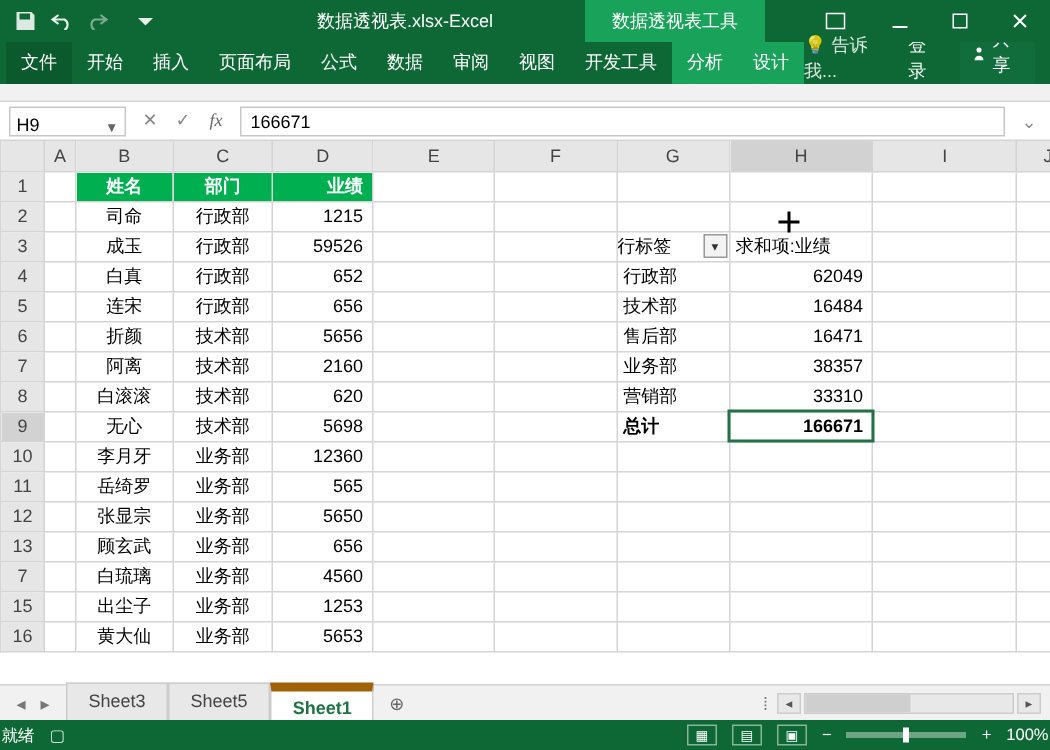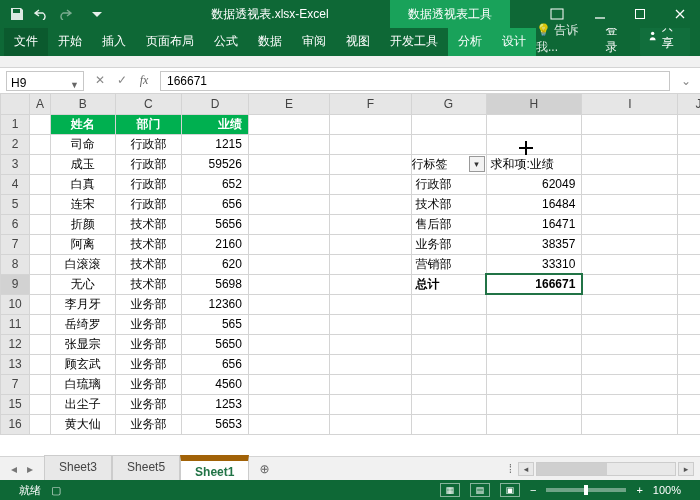--- a/index.html
+++ b/index.html
@@ -51,21 +51,21 @@
 .sheet-tabs{position:absolute;bottom:20px;left:0;right:0;height:24px;background:#f1f1f1;border-top:1px solid #d4d4d4;display:flex;align-items:center;font-size:12px}
 .tab-nav{display:flex;gap:4px;padding:0 8px;color:#777}
 .tab-nav span{width:12px;text-align:center}
 .stab{padding:4px 14px;border:1px solid #ccc;border-bottom:none;background:#e8e8e8;color:#444;margin-top:2px}
 .stab.active{background:#fff;border-bottom:1px solid #fff;border-top:6px solid #a16207;color:#217346;font-weight:bold}
 .stab-add{padding:4px 10px;color:#666}
 .hscroll{margin-left:auto;display:flex;align-items:center;gap:2px;padding-right:6px}
 .hscroll-track{width:140px;height:14px;background:#e8e8e8;border:1px solid #ccc;position:relative}
 .hscroll-thumb{position:absolute;left:0;top:0;height:100%;width:70px;background:#cfcfcf}
 .hscroll-btn{width:16px;height:14px;border:1px solid #ccc;background:#e8e8e8;font-size:9px;display:flex;align-items:center;justify-content:center;color:#555}
-.statusbar{position:absolute;bottom:0;left:0;right:0;height:20px;background:#0e6836;color:#fff;display:flex;align-items:center;font-size:11px;padding:0 19px}
+.statusbar{position:absolute;bottom:0;left:0;right:0;height:20px;background:#0e6836;color:#fff;display:flex;align-items:center;font-size:11px;padding:0 1px}
 .sb-right{margin-left:auto;display:flex;align-items:center;gap:10px}
 .viewbtn{width:20px;height:14px;border:1px solid rgba(255,255,255,.5);display:flex;align-items:center;justify-content:center;font-size:9px}
 .zoom-track{width:80px;height:4px;background:rgba(255,255,255,.4);position:relative}
 .zoom-thumb{position:absolute;left:38px;top:-3px;width:4px;height:10px;background:#fff}
 svg{display:block}
 </style>
 </head>
 <body>
 
 <div class="titlebar">

